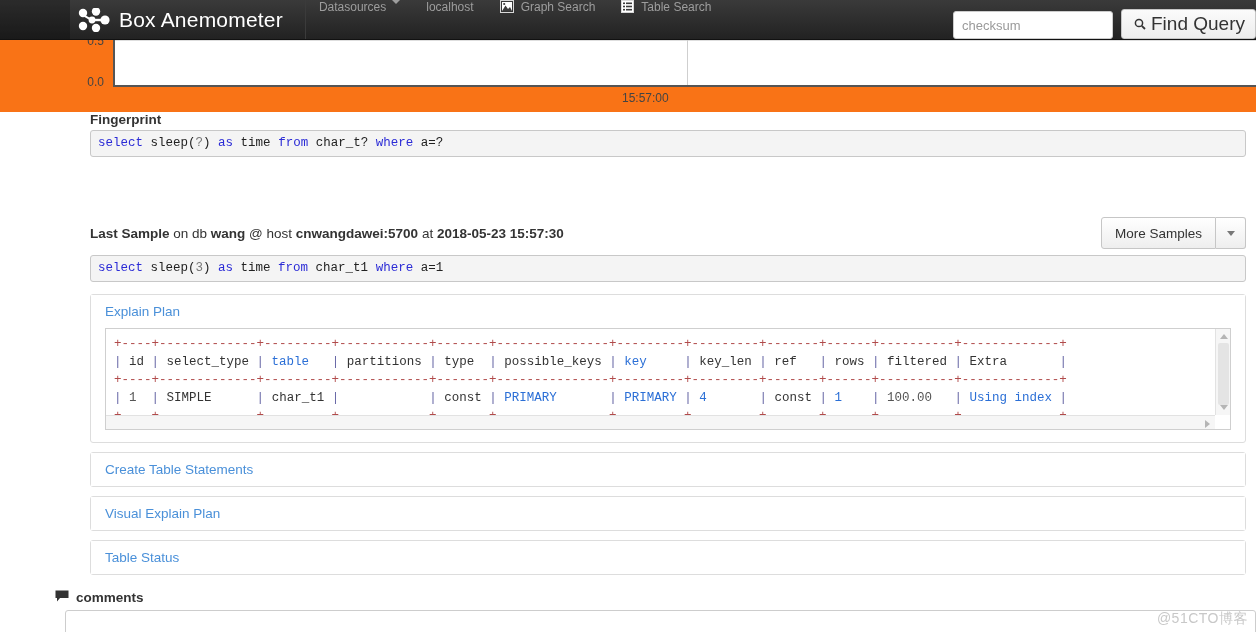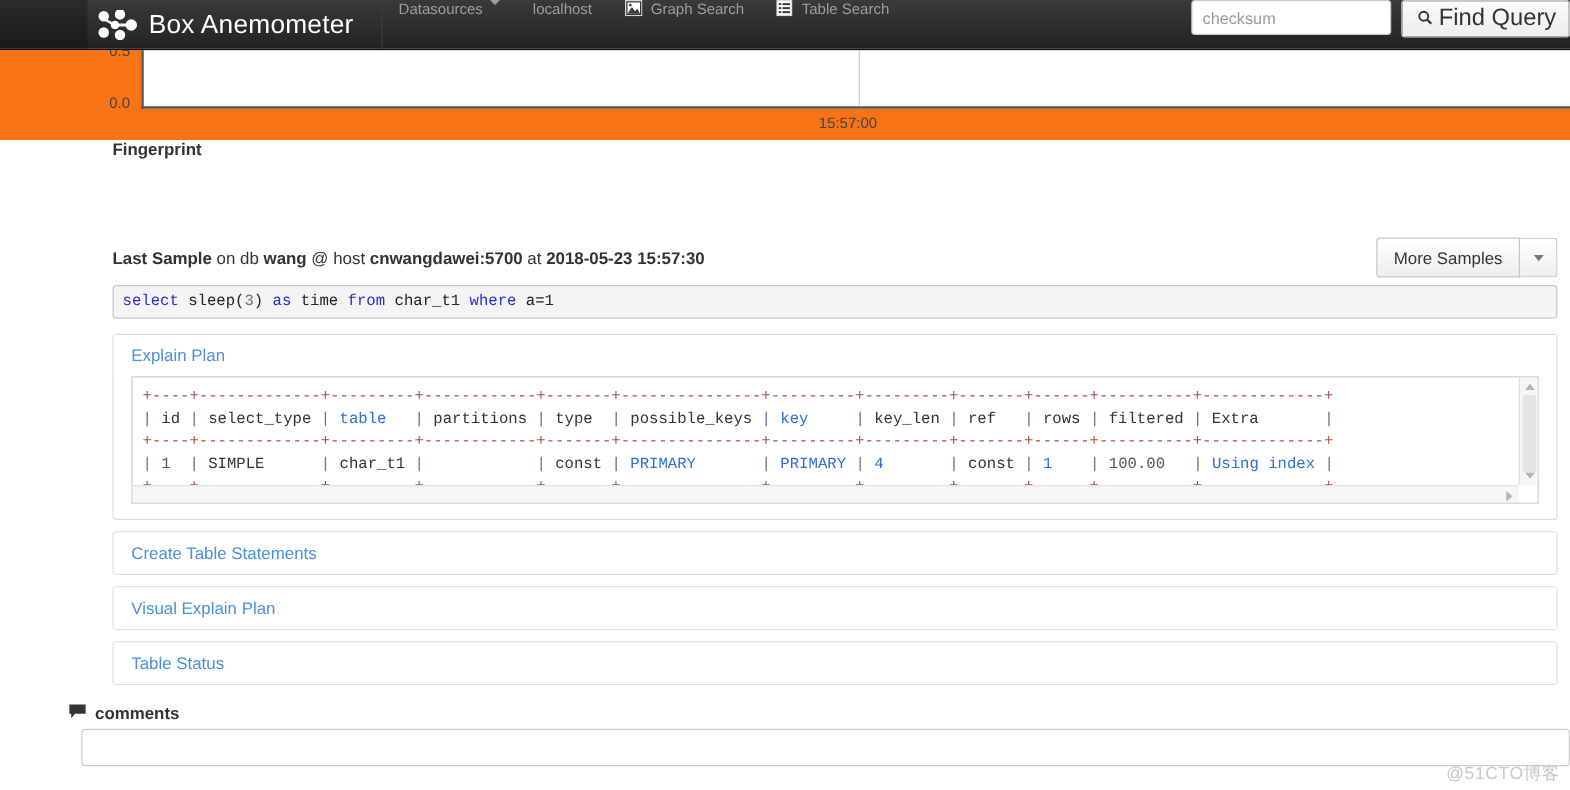--- a/index.html
+++ b/index.html
@@ -49,21 +49,21 @@
     display: inline-block;
     margin-left: 6px;
     width: 0; height: 0;
     border-left: 4px solid transparent;
     border-right: 4px solid transparent;
     border-top: 4px solid #9d9d9d;
   }
   .nav-right {
     position: absolute; right: 0; top: 0;
     height: 100%;
-    display: flex; align-items: flex-start;
+    display: flex; align-items: flex-end;
     padding-right: 0;
     border-radius: 12px;
   }
   .nav-search-input {
     width: 160px; height: 28px;
     background: #ffffff;
     border: 1px solid #cccccc;
     border-radius: 3px;
     padding: 0 8px;
     font-size: 13px;
@@ -379,27 +379,28 @@
 
 <div class="chart-strip">
   <div class="ytick" style="top:-6px;">0.5</div>
   <div class="ytick" style="top:35px;">0.0</div>
 
   <div class="chart-area">
     <div class="chart-gridline-h"></div>
     <div class="chart-gridline-v" style="left:572px;"></div>
   </div>
 
-  <div class="xtick" style="left:655px; top:51px;">15:57:00</div>
+  <div class="xtick" style="left:622px; top:51px;">15:57:00</div>
 </div>
 
 <div class="content">
 
   <div class="wrap">
     <div class="section-label">Fingerprint</div>
+    <div class="code-box"><span class="kw">select</span> <span>sleep</span>(<span class="num">?</span>) <span class="kw">as</span> time <span class="kw">from</span> char_t? <span class="kw">where</span> a=?</div>
   </div>
 
   <div class="wrap" style="margin-top:60px;">
     <div class="last-sample-row">
       <div class="last-sample-text">
         <b>Last Sample</b><span> on db </span><b>wang</b><span> @ host </span><b>cnwangdawei:5700</b><span> at </span><b>2018-05-23 15:57:30</b>
       </div>
       <div class="btn-group">
         <div class="btn-default">More Samples</div>
         <div class="btn-caret">

